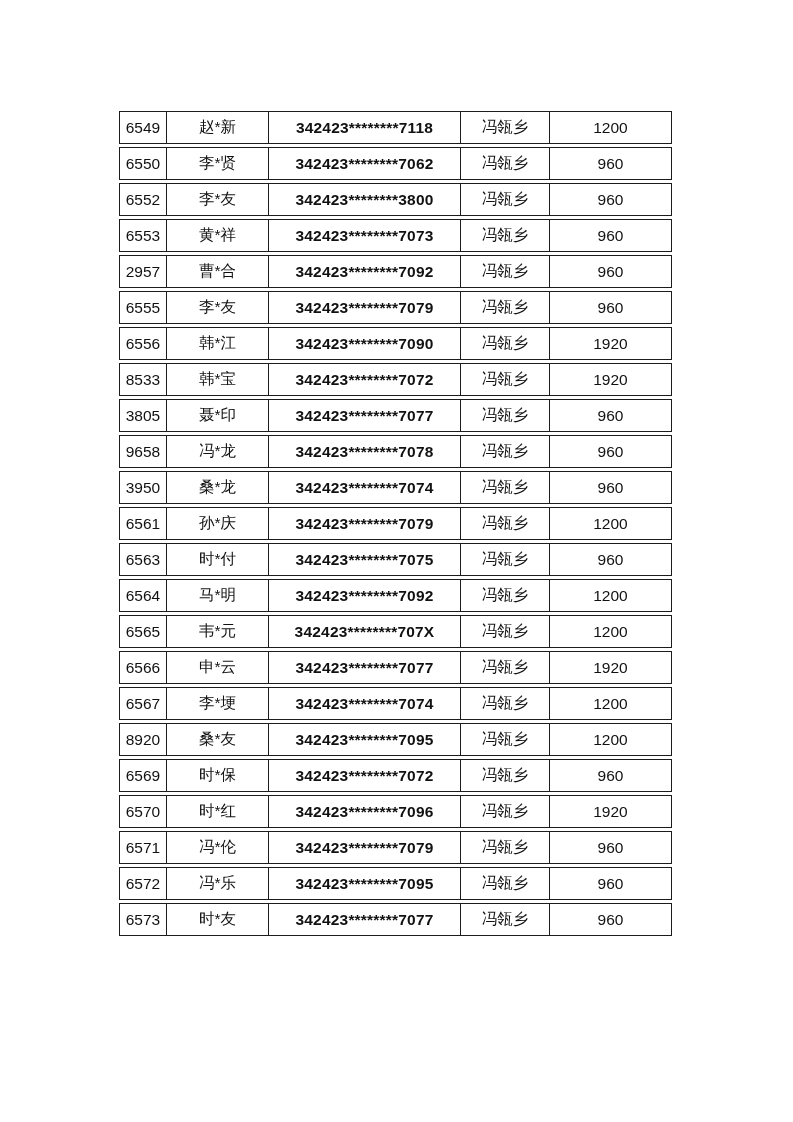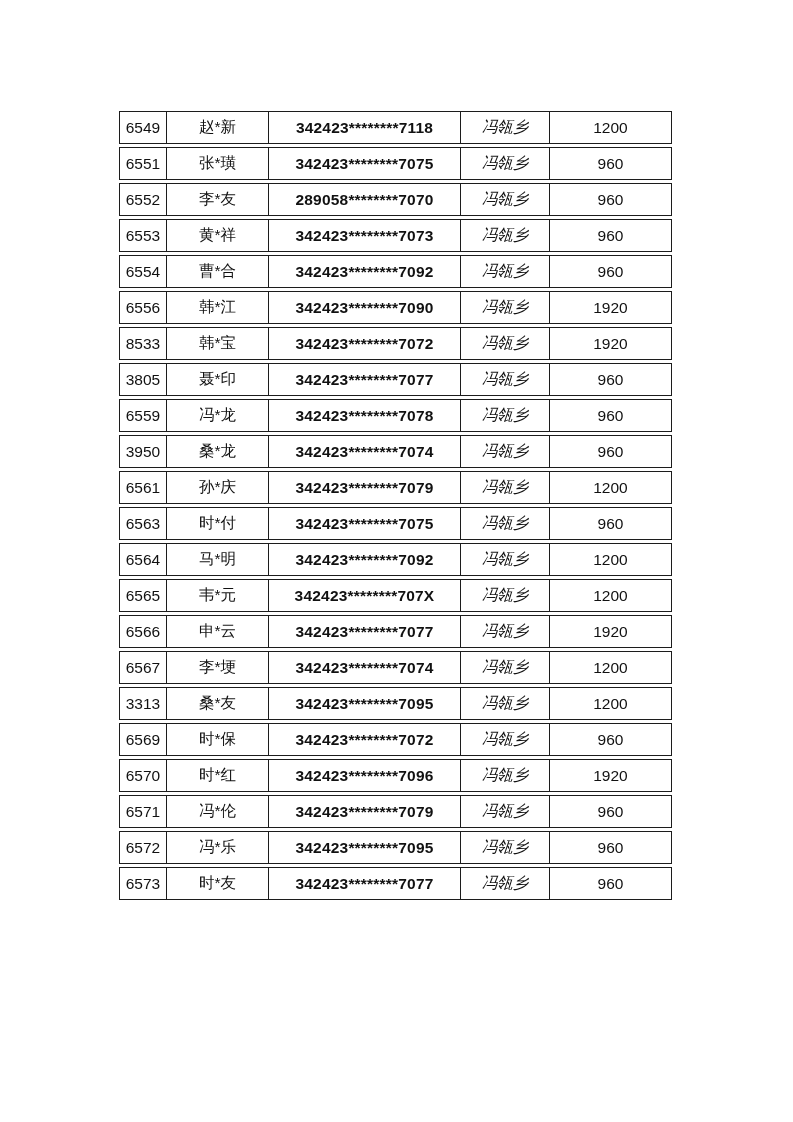--- a/index.html
+++ b/index.html
@@ -40,21 +40,21 @@
     border-right: 1.7px solid #1c1c1c;
     border-left: none;
     overflow: hidden;
     white-space: nowrap;
   }
   table.roster td:first-child {
     border-left: 1.7px solid #1c1c1c;
   }
   td.cell-serial   { font-size: 15px; }
   td.cell-id       { font-size: 15px; letter-spacing: 0.2px; font-weight: bold; }
-  td.cell-town     { font-size: 15.5px; font-style: italic; }
+  td.cell-town     { font-size: 15.5px; }
   td.cell-amount   { font-size: 15px; }
 </style>
 </head>
 <body>
 
 <div class="page">
   <div class="table-wrap">
     <table class="roster">
       <colgroup>
         <col style="width:48px">
@@ -65,44 +65,51 @@
       </colgroup>
       <tbody>
           <tr>
     <td class="cell-serial">6549</td>
     <td class="cell-name">赵*新</td>
     <td class="cell-id">342423********7118</td>
     <td class="cell-town">冯瓴乡</td>
     <td class="cell-amount">1200</td>
   </tr>
           <tr>
-    <td class="cell-serial">6551</td>
-    <td class="cell-name">张*璜</td>
-    <td class="cell-id">342423********7075</td>
+    <td class="cell-serial">6550</td>
+    <td class="cell-name">李*贤</td>
+    <td class="cell-id">342423********7062</td>
     <td class="cell-town">冯瓴乡</td>
     <td class="cell-amount">960</td>
   </tr>
           <tr>
     <td class="cell-serial">6552</td>
     <td class="cell-name">李*友</td>
-    <td class="cell-id">289058********7070</td>
+    <td class="cell-id">342423********3800</td>
     <td class="cell-town">冯瓴乡</td>
     <td class="cell-amount">960</td>
   </tr>
           <tr>
     <td class="cell-serial">6553</td>
     <td class="cell-name">黄*祥</td>
     <td class="cell-id">342423********7073</td>
     <td class="cell-town">冯瓴乡</td>
     <td class="cell-amount">960</td>
   </tr>
           <tr>
-    <td class="cell-serial">6554</td>
+    <td class="cell-serial">2957</td>
     <td class="cell-name">曹*合</td>
     <td class="cell-id">342423********7092</td>
+    <td class="cell-town">冯瓴乡</td>
+    <td class="cell-amount">960</td>
+  </tr>
+          <tr>
+    <td class="cell-serial">6555</td>
+    <td class="cell-name">李*友</td>
+    <td class="cell-id">342423********7079</td>
     <td class="cell-town">冯瓴乡</td>
     <td class="cell-amount">960</td>
   </tr>
           <tr>
     <td class="cell-serial">6556</td>
     <td class="cell-name">韩*江</td>
     <td class="cell-id">342423********7090</td>
     <td class="cell-town">冯瓴乡</td>
     <td class="cell-amount">1920</td>
   </tr>
@@ -114,21 +121,21 @@
     <td class="cell-amount">1920</td>
   </tr>
           <tr>
     <td class="cell-serial">3805</td>
     <td class="cell-name">聂*印</td>
     <td class="cell-id">342423********7077</td>
     <td class="cell-town">冯瓴乡</td>
     <td class="cell-amount">960</td>
   </tr>
           <tr>
-    <td class="cell-serial">6559</td>
+    <td class="cell-serial">9658</td>
     <td class="cell-name">冯*龙</td>
     <td class="cell-id">342423********7078</td>
     <td class="cell-town">冯瓴乡</td>
     <td class="cell-amount">960</td>
   </tr>
           <tr>
     <td class="cell-serial">3950</td>
     <td class="cell-name">桑*龙</td>
     <td class="cell-id">342423********7074</td>
     <td class="cell-town">冯瓴乡</td>
@@ -170,21 +177,21 @@
     <td class="cell-amount">1920</td>
   </tr>
           <tr>
     <td class="cell-serial">6567</td>
     <td class="cell-name">李*埂</td>
     <td class="cell-id">342423********7074</td>
     <td class="cell-town">冯瓴乡</td>
     <td class="cell-amount">1200</td>
   </tr>
           <tr>
-    <td class="cell-serial">3313</td>
+    <td class="cell-serial">8920</td>
     <td class="cell-name">桑*友</td>
     <td class="cell-id">342423********7095</td>
     <td class="cell-town">冯瓴乡</td>
     <td class="cell-amount">1200</td>
   </tr>
           <tr>
     <td class="cell-serial">6569</td>
     <td class="cell-name">时*保</td>
     <td class="cell-id">342423********7072</td>
     <td class="cell-town">冯瓴乡</td>

